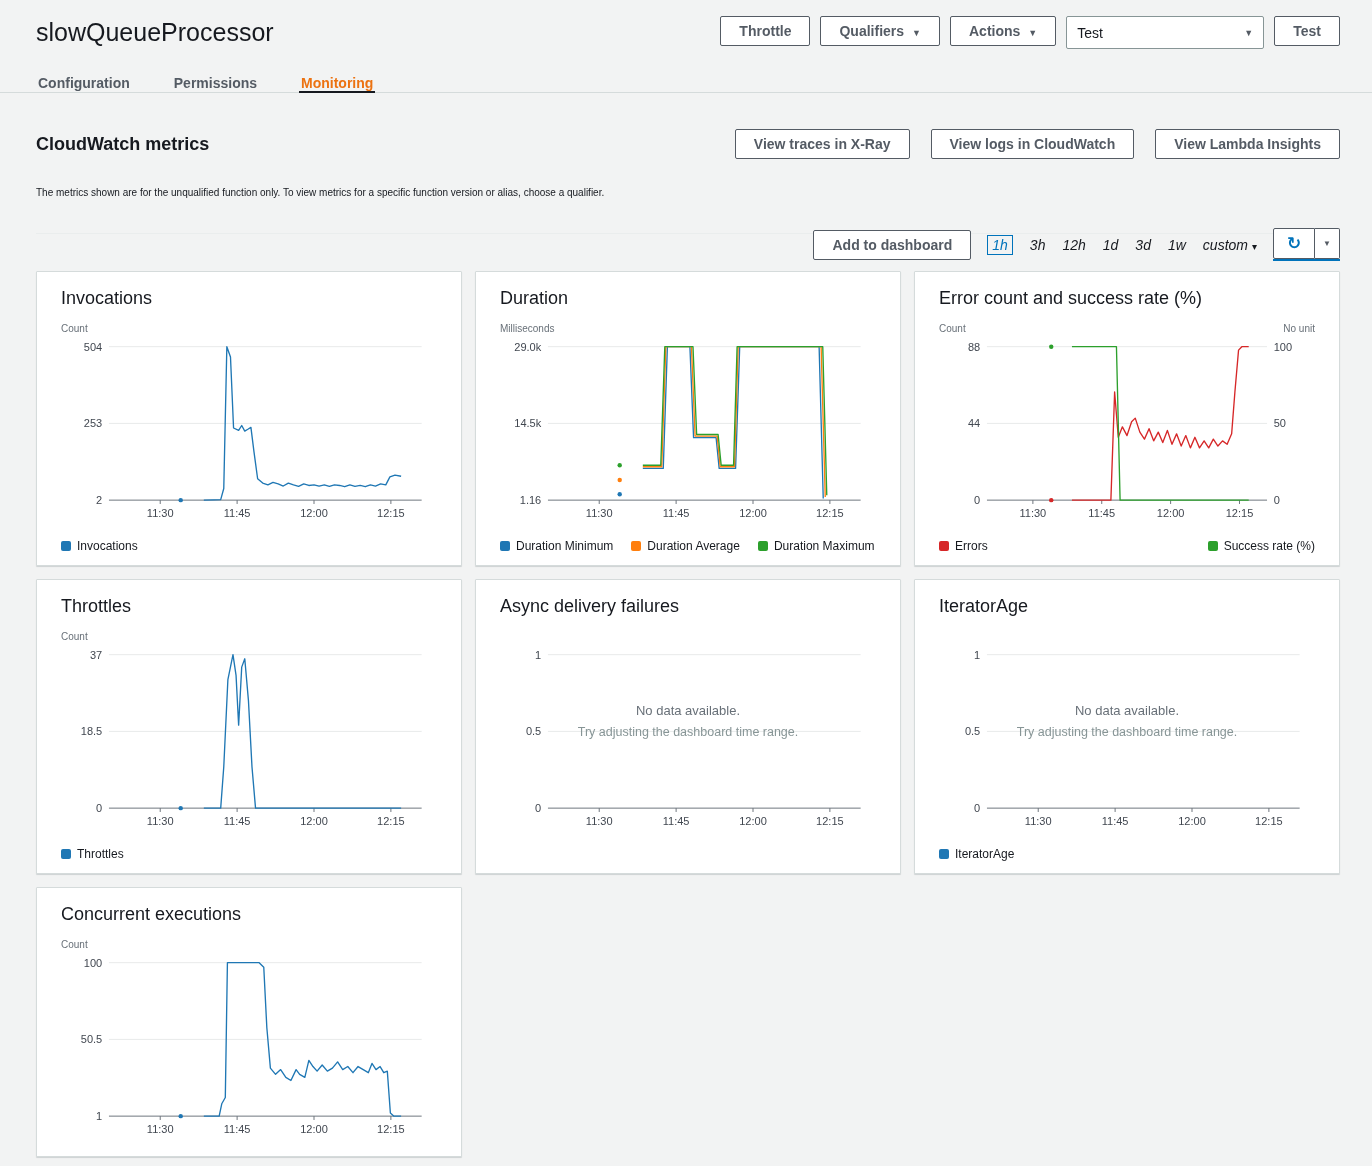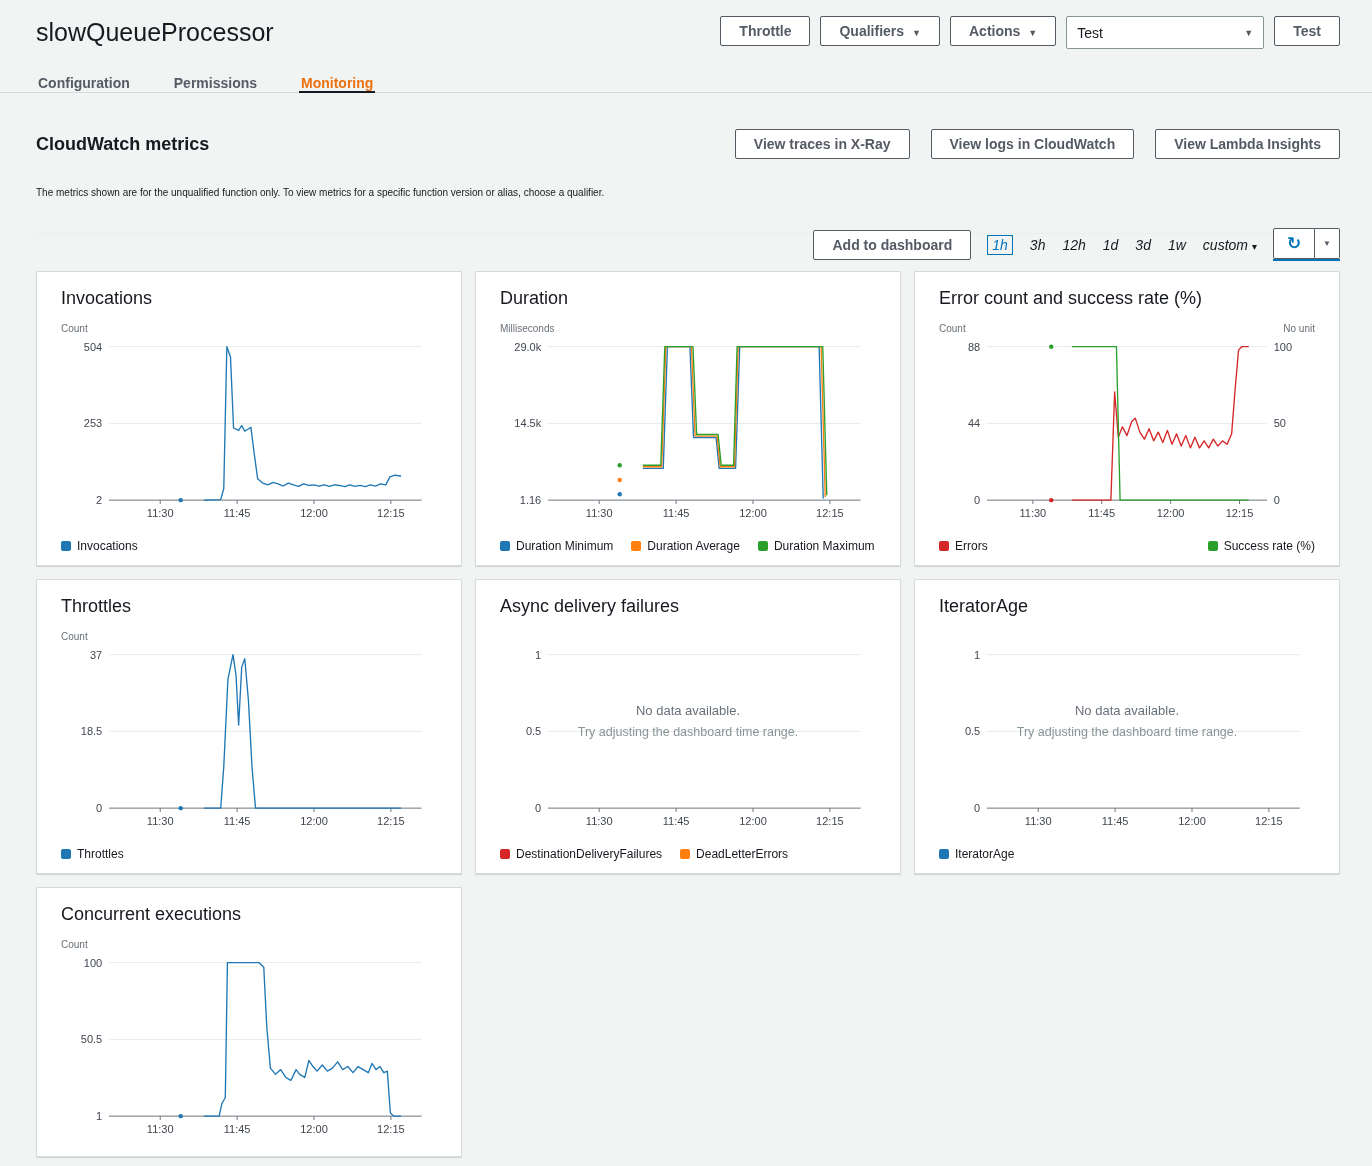--- a/index.html
+++ b/index.html
@@ -353,30 +353,20 @@
               <line x1="263.7704918032787" y1="168" x2="263.7704918032787" y2="172" stroke="#687078" stroke-width="1"></line>
               <text x="263.7704918032787" y="186" text-anchor="middle" fill="#414750" font-size="11.5">12:00</text>
               <line x1="343.9344262295082" y1="168" x2="343.9344262295082" y2="172" stroke="#687078" stroke-width="1"></line>
               <text x="343.9344262295082" y="186" text-anchor="middle" fill="#414750" font-size="11.5">12:15</text>
             </svg>
       <div class="no-data">
         <div class="nd1">No data available.</div>
         <div class="nd2">Try adjusting the dashboard time range.</div>
       </div>
     </div>
-    <div class="legend">
-            <span class="legend-item">
-              <span class="swatch" style="background: rgb(214, 39, 40);"></span>
-              <span>DestinationDeliveryFailures</span>
-            </span>
-            <span class="legend-item">
-              <span class="swatch" style="background: rgb(255, 127, 14);"></span>
-              <span>DeadLetterErrors</span>
-            </span>
-          </div>
   </div>
 
   <div class="card">
     <div class="card-title">IteratorAge</div>
     <div class="unit-row">
       <span></span>
       <span></span>
     </div>
     <div class="chart-wrap">
       <svg class="chart" viewBox="0 0 392 200">

